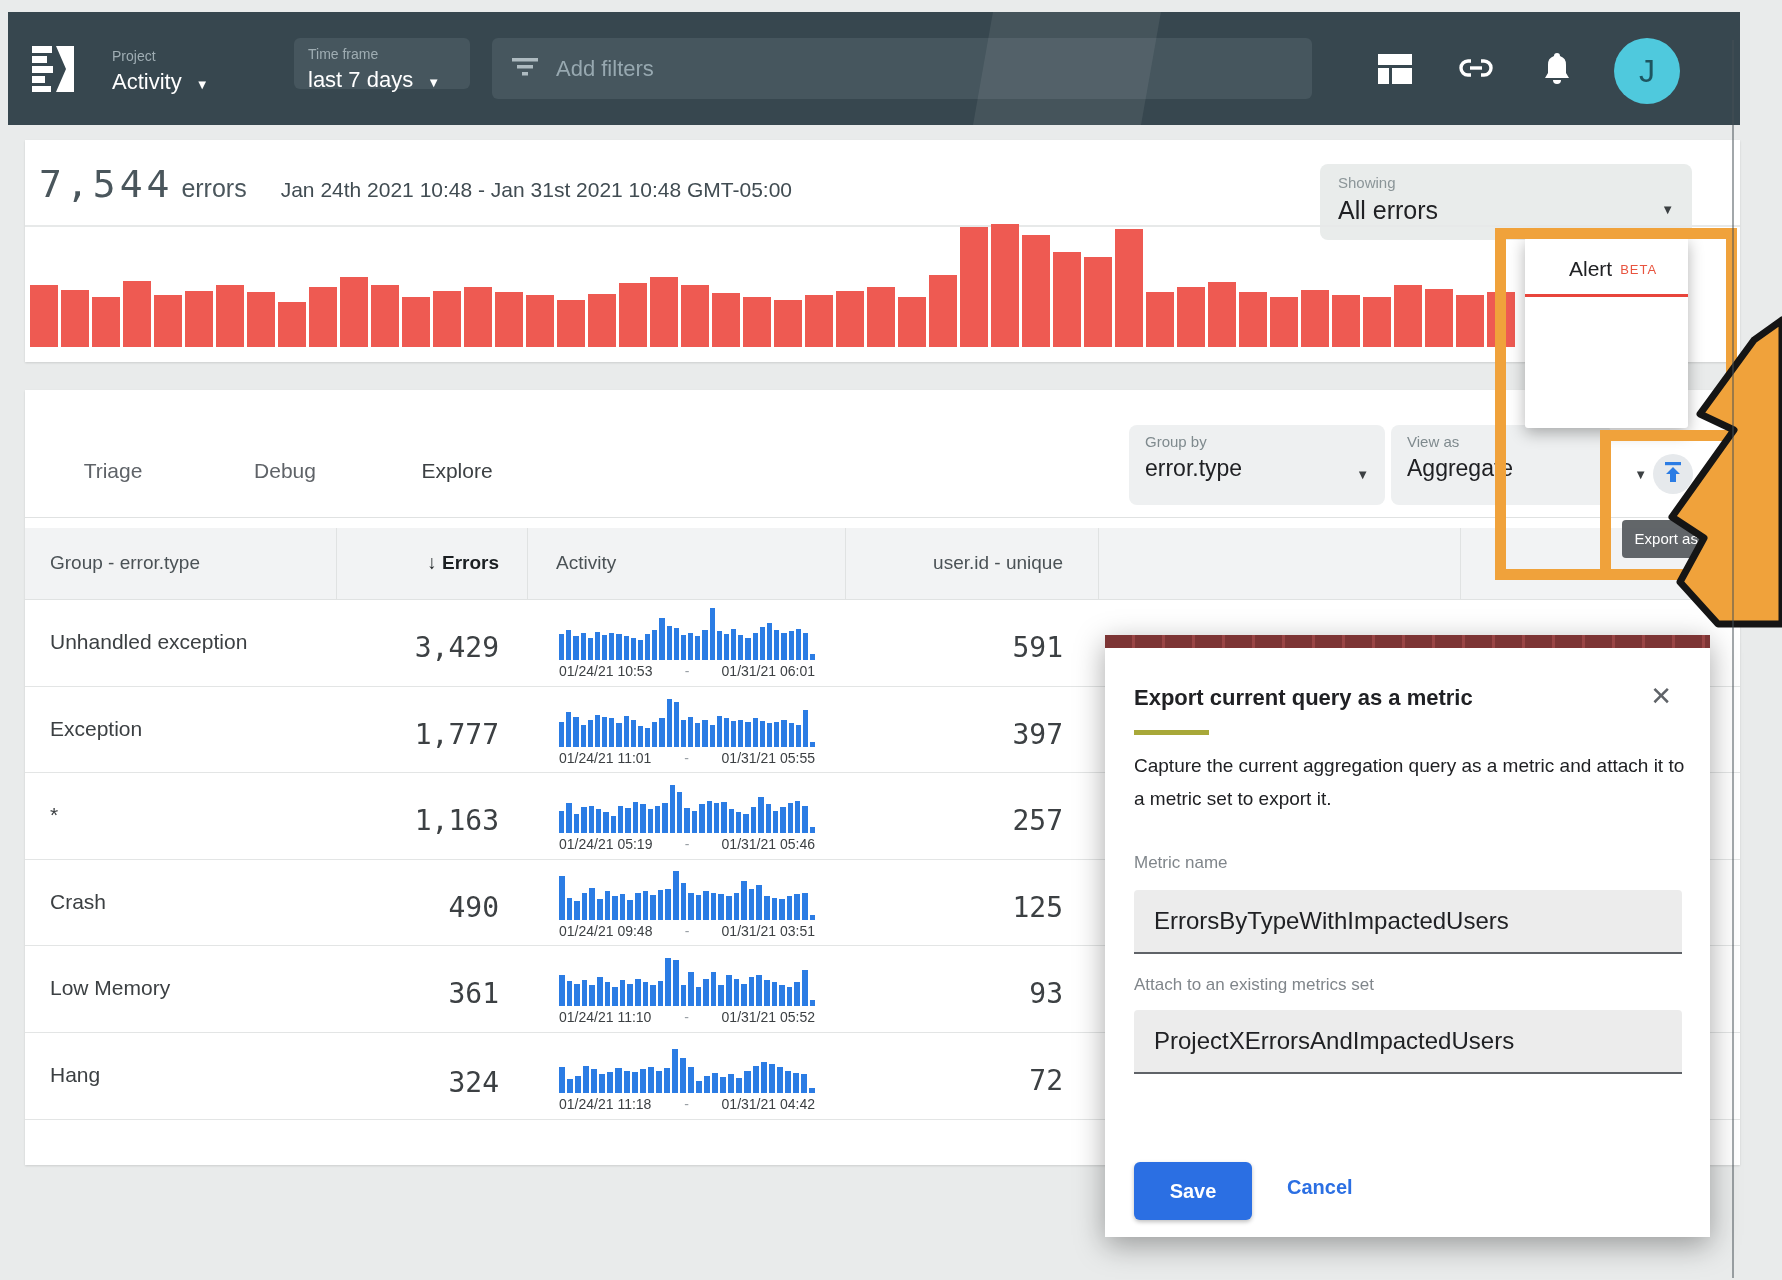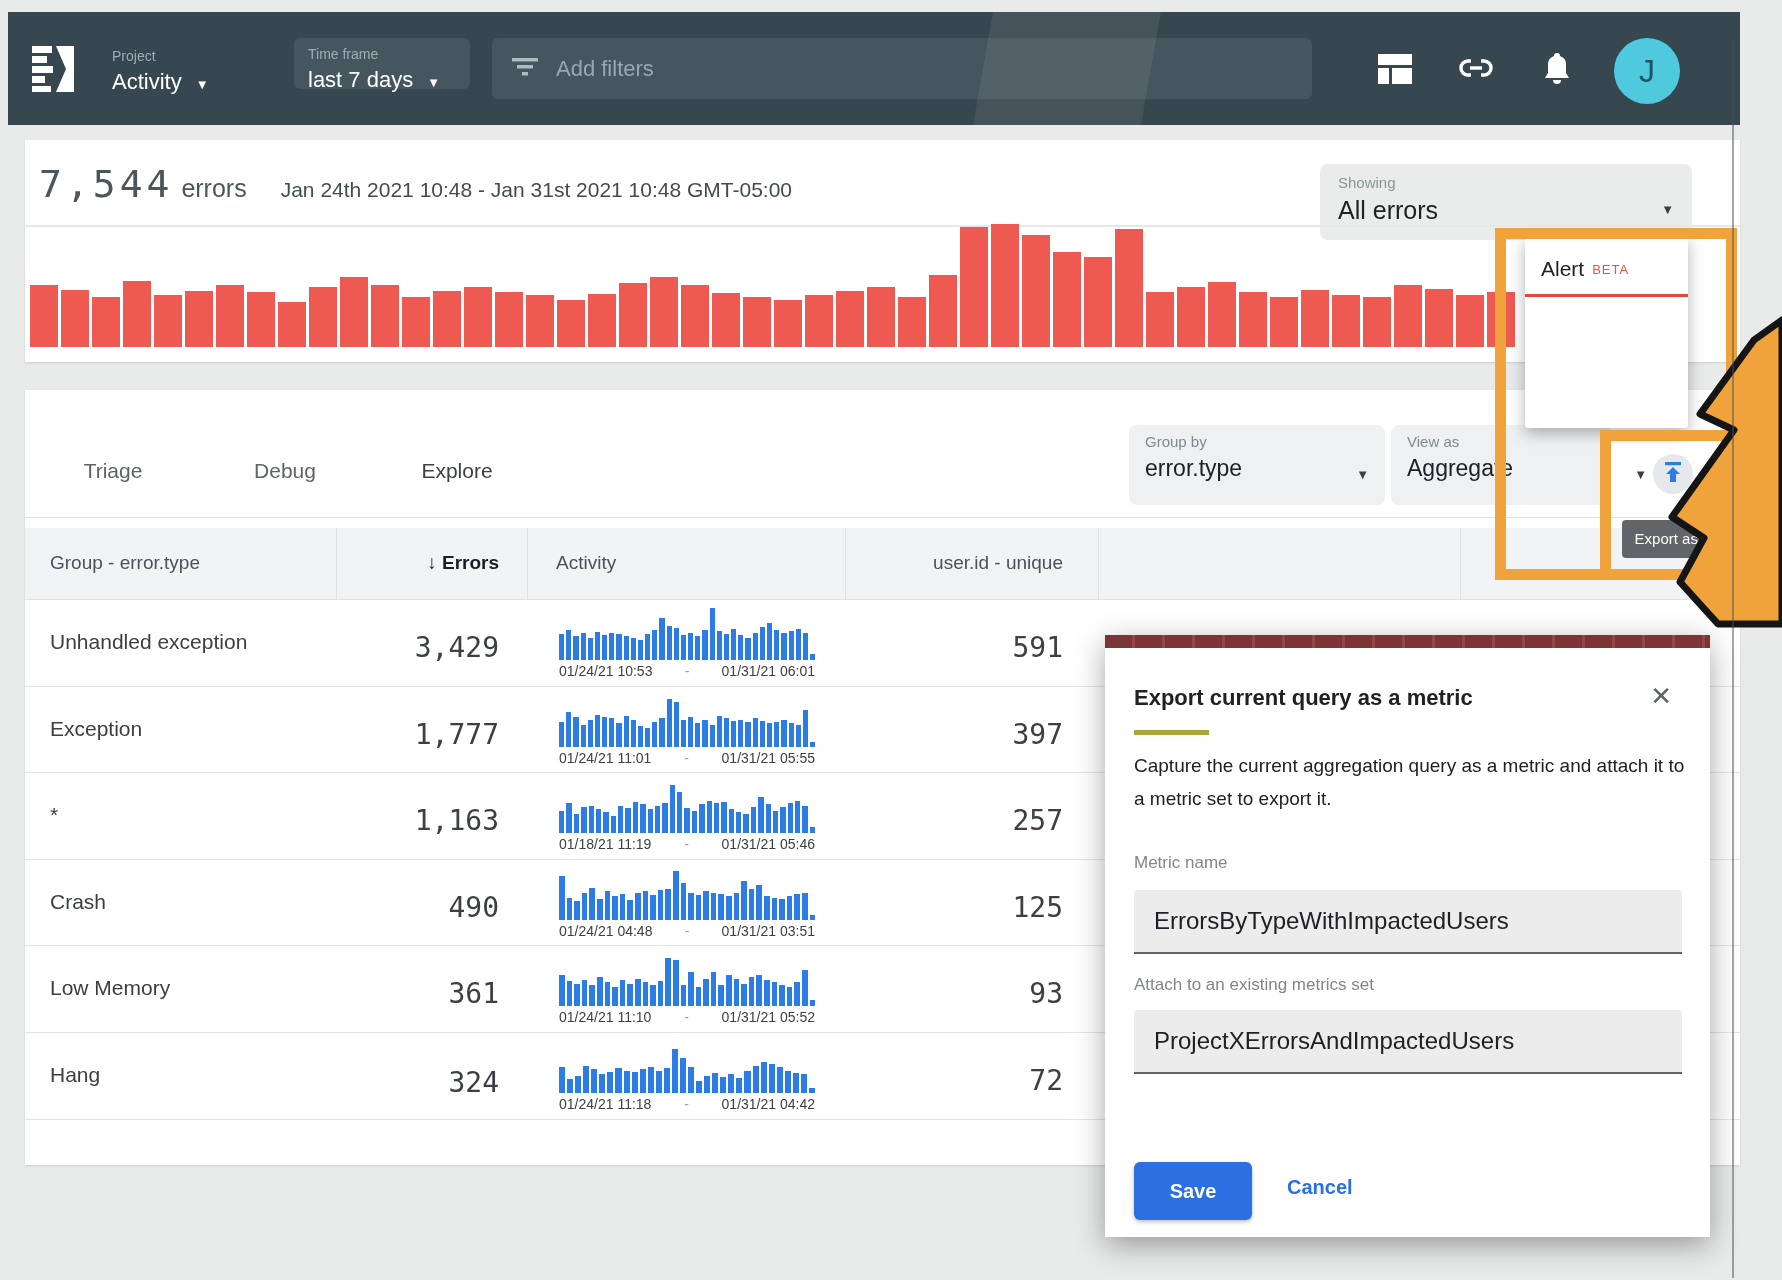--- a/index.html
+++ b/index.html
@@ -61,21 +61,21 @@
   .cell-n { position:absolute; font-size:28px; color:#3c4043; text-align:right; }
   .spark { position:absolute; left:534px; top:7px; width:256px; height:53px; display:flex; align-items:flex-end; gap:2px; }
   .spark i { flex:1; background:#2b7ce4; display:block; }
   .spark-dates { position:absolute; left:534px; top:63px; width:256px; display:flex; justify-content:space-between; font-size:14px; color:#3c4043; }
   .vline { position:absolute; top:138px; width:1px; height:592px; background:#e0e2e2; }
 
   
   .menu { position:absolute; left:1525px; top:237px; width:163px; height:191px; background:#fff; border-radius:3px; box-shadow:0 5px 16px rgba(0,0,0,.3); }
   .menu-item { position:relative; cursor:pointer; font-size:21px; color:#202124; }
   .mi-metric { height:93px; background:#e9eaea; line-height:100px; padding-left:28px; border-radius:3px 3px 0 0; }
-  .mi-alert { height:60px; line-height:64px; padding-left:16px; border-bottom:3px solid #e8453c; }
+  .mi-alert { height:60px; line-height:64px; padding-left:44px; border-bottom:3px solid #e8453c; }
   .beta { font-size:13px; color:#e8543f; letter-spacing:1px; margin-left:8px; vertical-align:2px; }
 
   
   .o-rect { position:absolute; border:11px solid #f0a23b; pointer-events:none; }
   .ra { left:1495px; top:228px; width:242px; height:352px; }
   .rb { left:1600px; top:430px; width:137px; height:150px; }
   .tooltip { position:absolute; left:1622px; top:520px; width:101px; height:38px; background:rgba(85,89,92,.92); border-radius:4px; color:#fff; font-size:15px; text-align:center; line-height:38px; }
   .arrow-svg { position:absolute; left:0; top:0; pointer-events:none; }
   .edge-line { position:absolute; left:1732px; top:40px; width:2px; height:1238px; background:rgba(70,80,85,.5); }
 
@@ -385,21 +385,21 @@
           <i style="height: 36px;"></i>
           <i style="height: 29px;"></i>
           <i style="height: 22px;"></i>
           <i style="height: 26px;"></i>
           <i style="height: 30px;"></i>
           <i style="height: 32px;"></i>
           <i style="height: 27px;"></i>
           <i style="height: 6px;"></i>
         </div>
         <div class="spark-dates">
-          <span>01/18/21 11:19</span>
+          <span>01/24/21 05:19</span>
           <span style="color:#9aa0a6">-</span>
           <span>01/31/21 05:46</span>
         </div>
         <div class="cell-n mono" style="left: 838px; top: 31px; width: 200px;">257</div>
       </div>
       <div class="trow">
         <div class="cell-g">Crash</div>
         <div class="cell-n mono" style="left: 340px; top: 31px; width: 134px;">490</div>
         <div class="spark">
           <i style="height: 44px;"></i>
@@ -431,21 +431,21 @@
           <i style="height: 35px;"></i>
           <i style="height: 24px;"></i>
           <i style="height: 22px;"></i>
           <i style="height: 21px;"></i>
           <i style="height: 24px;"></i>
           <i style="height: 26px;"></i>
           <i style="height: 27px;"></i>
           <i style="height: 5px;"></i>
         </div>
         <div class="spark-dates">
-          <span>01/24/21 04:48</span>
+          <span>01/24/21 09:48</span>
           <span style="color:#9aa0a6">-</span>
           <span>01/31/21 03:51</span>
         </div>
         <div class="cell-n mono" style="left: 838px; top: 31px; width: 200px;">125</div>
       </div>
       <div class="trow">
         <div class="cell-g">Low Memory</div>
         <div class="cell-n mono" style="left: 340px; top: 31px; width: 134px;">361</div>
         <div class="spark">
           <i style="height: 31px;"></i>

